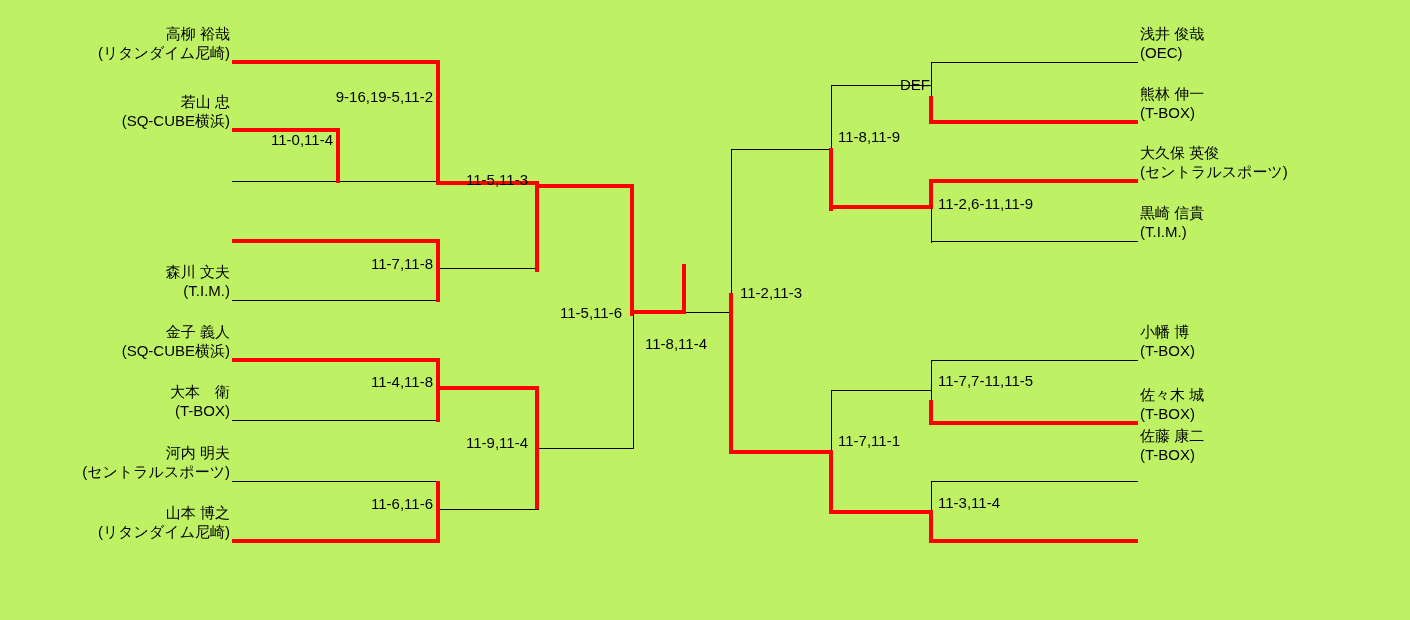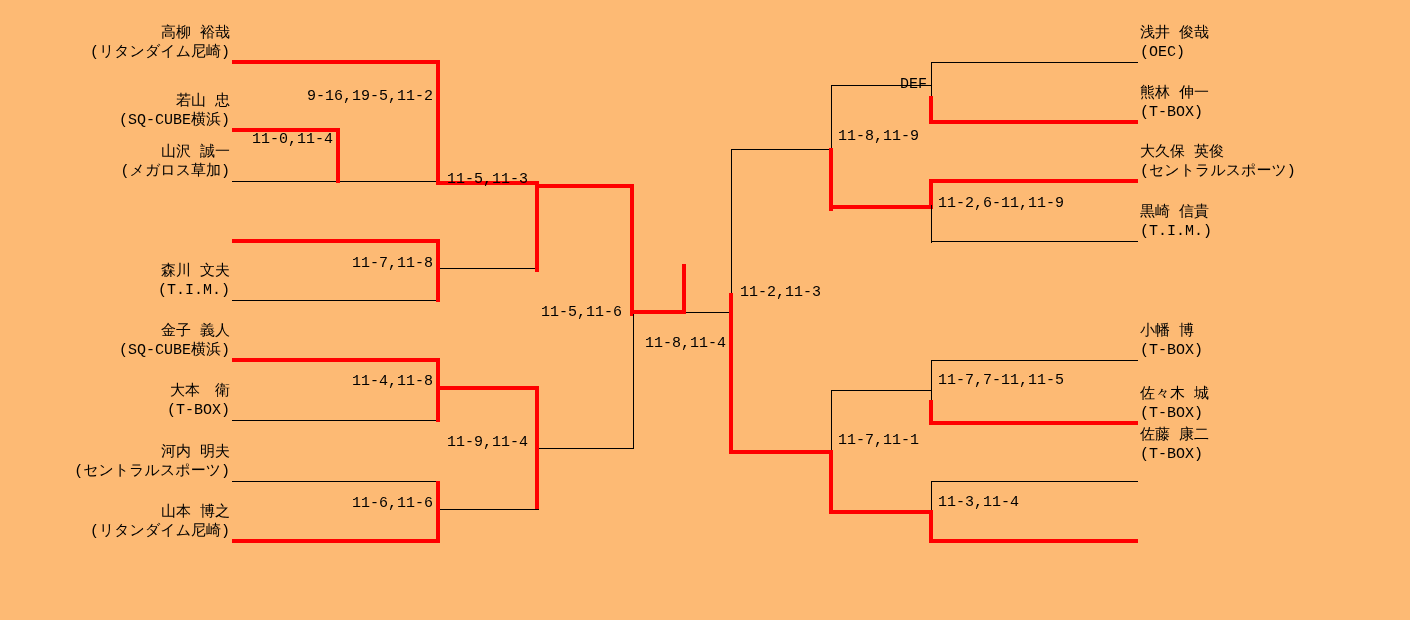--- a/index.html
+++ b/index.html
@@ -1,20 +1,20 @@
 <!DOCTYPE html>
 <html><head>
 <meta charset="utf-8">
 <style>
   html,body{margin:0;padding:0;background:#fff;}
   #root{
     position:relative;
     width:1410px;height:620px;
-    background:#fdba74;
-    font-family:Liberation Mono, monospace;
+    background:#bef264;
+    font-family:Liberation Sans, sans-serif;
     overflow:hidden;
   }
   .ln{position:absolute;background:#000;}
   .ln.red{background:#ff0000;}
   .h{height:1px;}
   .h.red{height:4px;}
   .v{width:1px;}
   .v.red{width:4px;}
 
   .player{
@@ -44,24 +44,20 @@
 
 <div id="root">
 
   <div class="player left" style="right:1180px;top:24px;">
     <span class="nm">高柳 裕哉</span>
     <span class="cl">(リタンダイム尼崎)</span>
   </div>
   <div class="player left" style="right:1180px;top:92px;">
     <span class="nm">若山 忠</span>
     <span class="cl">(SQ-CUBE横浜)</span>
-  </div>
-  <div class="player left" style="right:1180px;top:143px;">
-    <span class="nm">山沢 誠一</span>
-    <span class="cl">(メガロス草加)</span>
   </div>
   <div class="player left" style="right:1180px;top:262px;">
     <span class="nm">森川 文夫</span>
     <span class="cl">(T.I.M.)</span>
   </div>
   <div class="player left" style="right:1180px;top:322px;">
     <span class="nm">金子 義人</span>
     <span class="cl">(SQ-CUBE横浜)</span>
   </div>
   <div class="player left" style="right:1180px;top:382px;">

